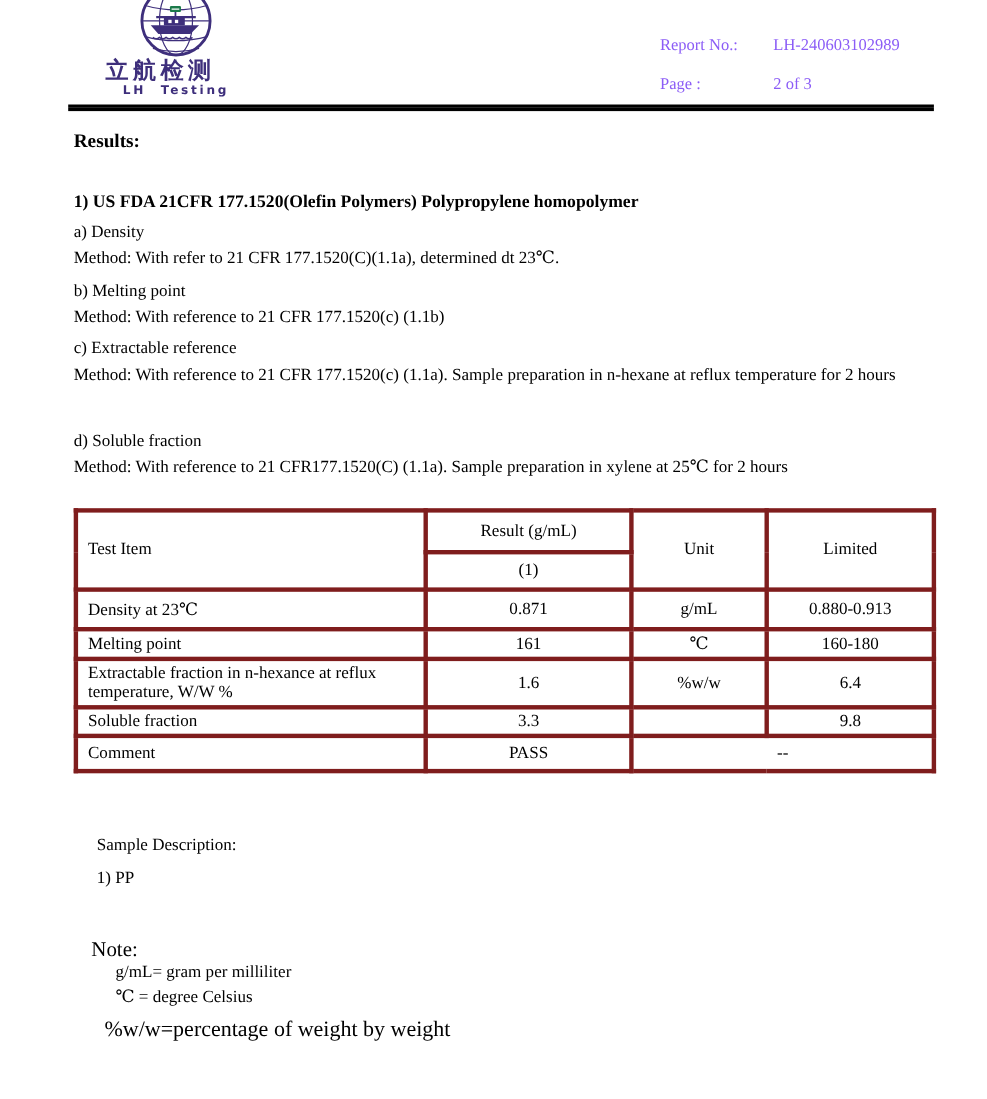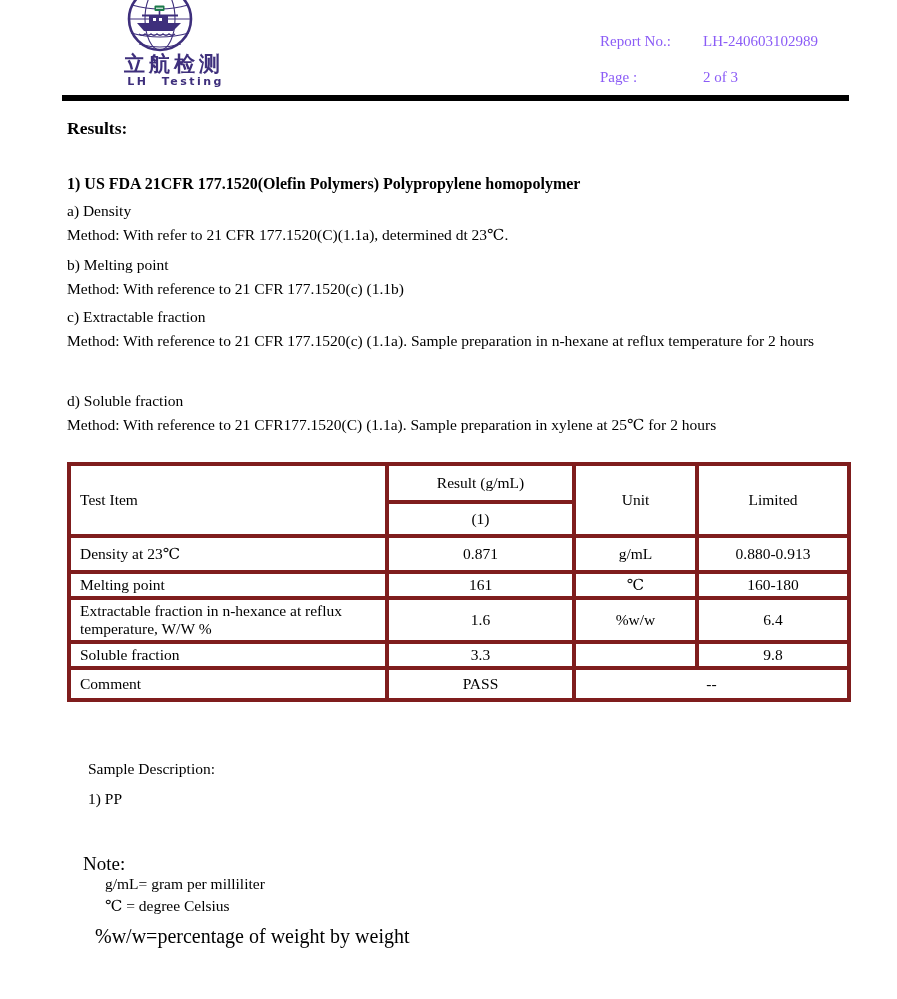--- a/index.html
+++ b/index.html
@@ -2,24 +2,24 @@
 <html><head>
 <meta charset="utf-8">
 <style>
   * { margin: 0; padding: 0; box-sizing: border-box; }
   html, body { background: #ffffff; }
   body { width: 897px; height: 999px; position: relative; font-family: "Liberation Serif", "DejaVu Serif", serif; color: #000; }
   .page { position: absolute; inset: 0; width: 897px; height: 999px; background: #fff; overflow: hidden; }
 
   
   .logo-globe { position: absolute; left: 112px; top: 0; width: 96px; height: 54px; }
-  .logo-cn { position: absolute; left: 96px; top: 50px; width: 128px; text-align: right;
+  .logo-cn { position: absolute; left: 96px; top: 50px; width: 128px; text-align: left;
              font-family: "DejaVu Sans", "Liberation Sans", sans-serif;
              font-size: 21px; font-weight: bold; color: #3e2f7c; letter-spacing: 4px; white-space: nowrap; }
-  .logo-en { position: absolute; left: 96px; top: 75px; width: 128px; text-align: right;
+  .logo-en { position: absolute; left: 96px; top: 75px; width: 128px; text-align: center;
              font-family: "DejaVu Sans", "Liberation Sans", sans-serif;
              font-size: 11px; font-weight: bold; color: #3e2f7c; letter-spacing: 2.5px; word-spacing: 7px; white-space: nowrap; }
 
   .hdr-line { position: absolute; font-family: Liberation Serif, serif;
               font-size: 15px; color: #8b5cf6; white-space: nowrap; }
   .hdr-report-label { left: 600px; top: 33px; }
   .hdr-report-value { left: 703px; top: 33px; }
   .hdr-page-label   { left: 600px; top: 69px; }
   .hdr-page-value   { left: 703px; top: 69px; }
 
@@ -92,21 +92,21 @@
 
   <div class="abs results-title">Results:</div>
   <div class="abs section-heading">1) US FDA 21CFR 177.1520(Olefin Polymers) Polypropylene homopolymer</div>
 
   <div class="abs item-label la">a) Density</div>
   <div class="abs item-method ma">Method: With refer to 21 CFR 177.1520(C)(1.1a), determined dt 23℃.</div>
 
   <div class="abs item-label lb">b) Melting point</div>
   <div class="abs item-method mb">Method: With reference to 21 CFR 177.1520(c) (1.1b)</div>
 
-  <div class="abs item-label lc">c) Extractable fraction</div>
+  <div class="abs item-label lc">c) Extractable reference</div>
   <div class="abs item-method mc">Method: With reference to 21 CFR 177.1520(c) (1.1a). Sample preparation in n-hexane at reflux temperature for 2 hours</div>
 
   <div class="abs item-label ld">d) Soluble fraction</div>
   <div class="abs item-method md">Method: With reference to 21 CFR177.1520(C) (1.1a). Sample preparation in xylene at 25℃ for 2 hours</div>
 
   <table class="results">
     <colgroup>
       <col style="width:318px">
         <col style="width:187px">
         <col style="width:123px">

